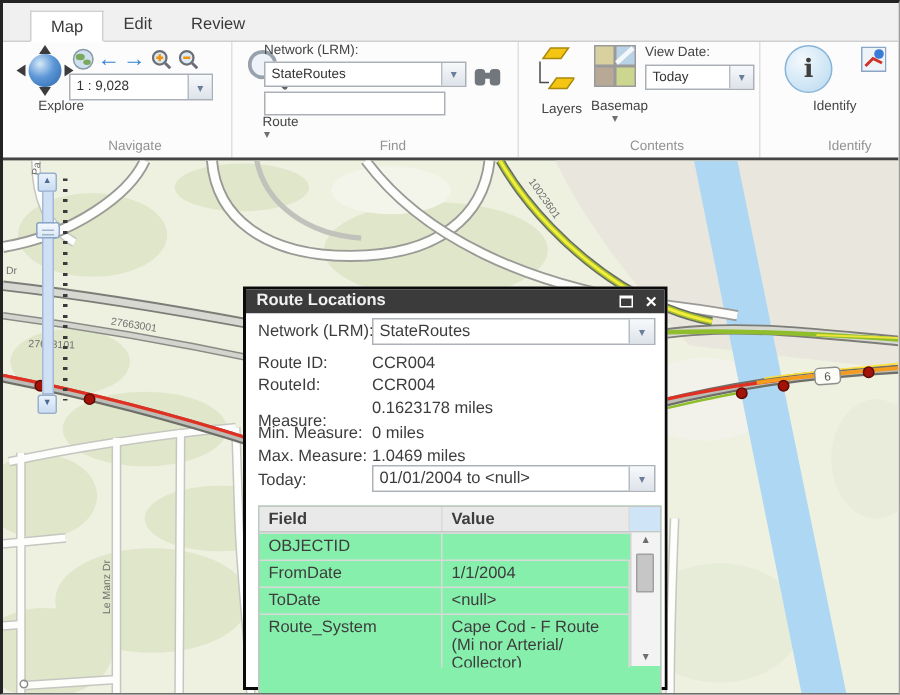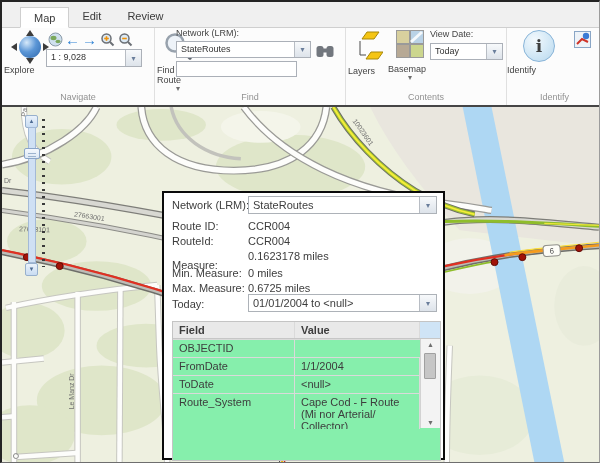--- a/index.html
+++ b/index.html
@@ -8,22 +8,22 @@
           border-top:2px solid #242424;border-left:2px solid #242424;
           border-right:1px solid #9c9c9c;border-bottom:1px solid #6e6e6e;padding-left:24px;}
   
   .tabbar{position:absolute;left:0;top:0;width:100%;height:26px;background:#f0f0f0;
           border-bottom:1px solid #cfcfcf;display:flex;align-items:flex-end;padding-left:18px;}
   .tab{height:21px;line-height:20px;padding:0 13px;font-size:11px;color:#3a3a3a;cursor:default;}
   .tab.active{background:#fff;border:1px solid #cfcfcf;border-bottom:1px solid #fff;margin-bottom:-1px;}
   
   .ribbon{position:absolute;left:0;top:26px;width:100%;height:77px;background:#fcfcfc;}
   .rgroup{position:absolute;top:0;height:77px;border-right:1px solid #e0e0e0;}
-  .glabel{position:absolute;bottom:3px;left:0;width:100%;text-align:center;font-size:9px;color:#929292;}
-  .rlabel{position:absolute;font-size:9px;color:#444;text-align:left;}
+  .glabel{position:absolute;bottom:3px;left:12px;width:100%;text-align:center;font-size:9px;color:#929292;}
+  .rlabel{position:absolute;font-size:9px;color:#444;text-align:right;}
   .combo{position:absolute;border:1px solid #abb0b8;background:#fff;display:flex;overflow:hidden;}
   .combo .txt{flex:1;padding:2px 4px;font-size:9px;color:#333;white-space:nowrap;overflow:hidden;}
   .combo .btn{width:16px;background:linear-gradient(#f7f9fb,#dde3ea);border-left:1px solid #b8bdc4;
               display:flex;align-items:center;justify-content:center;color:#6a7e9b;font-size:8px;}
   .caret{font-size:8px;color:#6f6f6f;line-height:1;}
   
   .orb-wrap{position:absolute;width:36px;height:32px;}
   .orb{position:absolute;left:7px;top:5px;width:22px;height:22px;border-radius:50%;
        background:radial-gradient(circle at 35% 30%,#d6e9fa,#5b96d6 45%,#2c66ab);}
   .tri{position:absolute;width:0;height:0;}
@@ -319,37 +319,42 @@
 
     <div class="slider">
       <div class="sbtn" style="top:0;">▲</div>
       <div class="strack"></div>
       <div class="shandle"></div>
       <div class="sbtn" style="top:148px;">▼</div>
       <div class="sticks"></div>
     </div>
 
     <div class="dialog">
+      <div class="dlg-title">
+        <span>Route Locations</span>
+        <div class="dlg-max"></div>
+        <div class="dlg-close">×</div>
+      </div>
       <div class="dlg-body">
         <div class="dl" style="top:6px;">Network (LRM):</div>
         <div class="dcombo" style="left:84px;top:3px;width:189px;">
           <div class="txt">StateRoutes</div>
           <div class="btn">▾</div>
         </div>
 
         <div class="dl" style="top:27px;">Route ID:</div>
         <div class="dv" style="top:27px;">CCR004</div>
         <div class="dl" style="top:42px;">RouteId:</div>
         <div class="dv" style="top:42px;">CCR004</div>
         <div class="dl" style="top:66px;">Measure:</div>
         <div class="dv" style="top:57px;">0.1623178 miles</div>
         <div class="dl" style="top:74px;">Min. Measure:</div>
         <div class="dv" style="top:74px;">0 miles</div>
         <div class="dl" style="top:89px;">Max. Measure:</div>
-        <div class="dv" style="top:89px;">0.6725 miles</div>
+        <div class="dv" style="top:89px;">1.0469 miles</div>
 
         <div class="dl" style="top:105px;">Today:</div>
         <div class="dcombo" style="left:84px;top:101px;width:189px;">
           <div class="txt">01/01/2004 to &lt;null&gt;</div>
           <div class="btn">▾</div>
         </div>
 
         <div class="attr-table">
           <div class="t-row head">
             <div class="cell c-f">Field</div>

